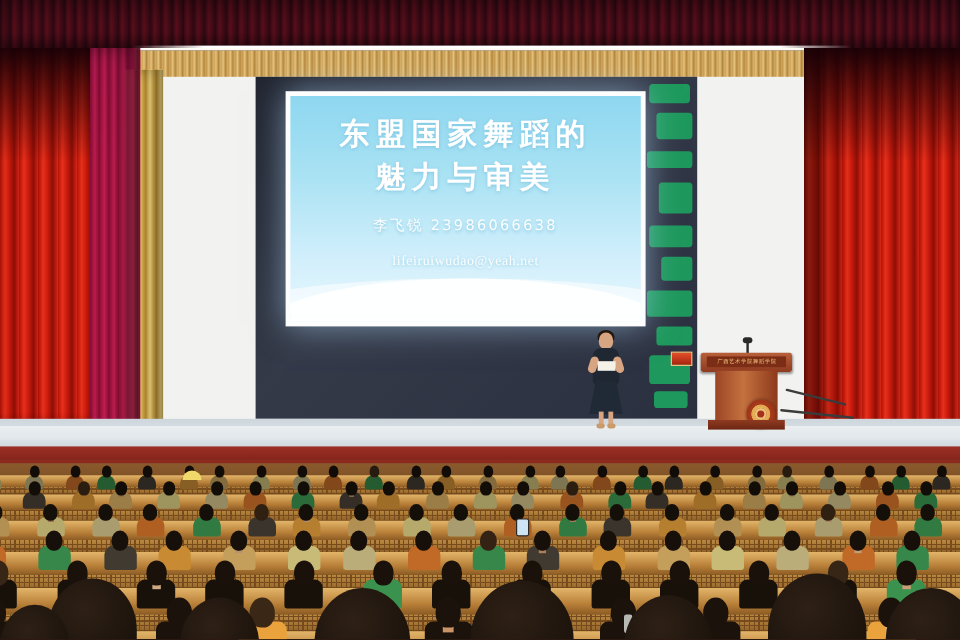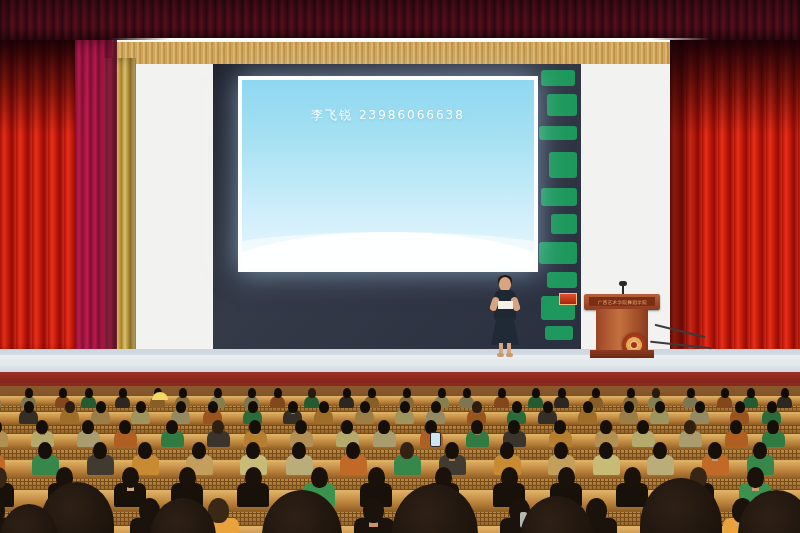--- a/index.html
+++ b/index.html
@@ -177,21 +177,24 @@
         <div class="gblob" style="left: 6px; top: 262px; width: 28px; height: 14px; background: rgb(30, 158, 94);"></div>
       </div>
     <div class="panel-redchip"></div>
   </div>
 
   <div class="slide-frame">
     <div class="slide">
       <div class="slide-wave"></div>
       <div class="slide-wave2"></div>
       <div class="slide-text">
+        <div class="title-l1">东盟国家舞蹈的</div>
+        <div class="title-l2">魅力与审美</div>
         <div class="subtitle">李飞锐 23986066638</div>
+        <div class="email">lifeiruiwudao@yeah.net</div>
       </div>
     </div>
   </div>
 
   <div class="curtain curtain-left">
     <div class="curtain-shadowtop"></div>
     <div class="curtain-bottom-fold"></div>
   </div>
   <div class="curtain-gold"></div>
   <div class="curtain-magenta"></div>

